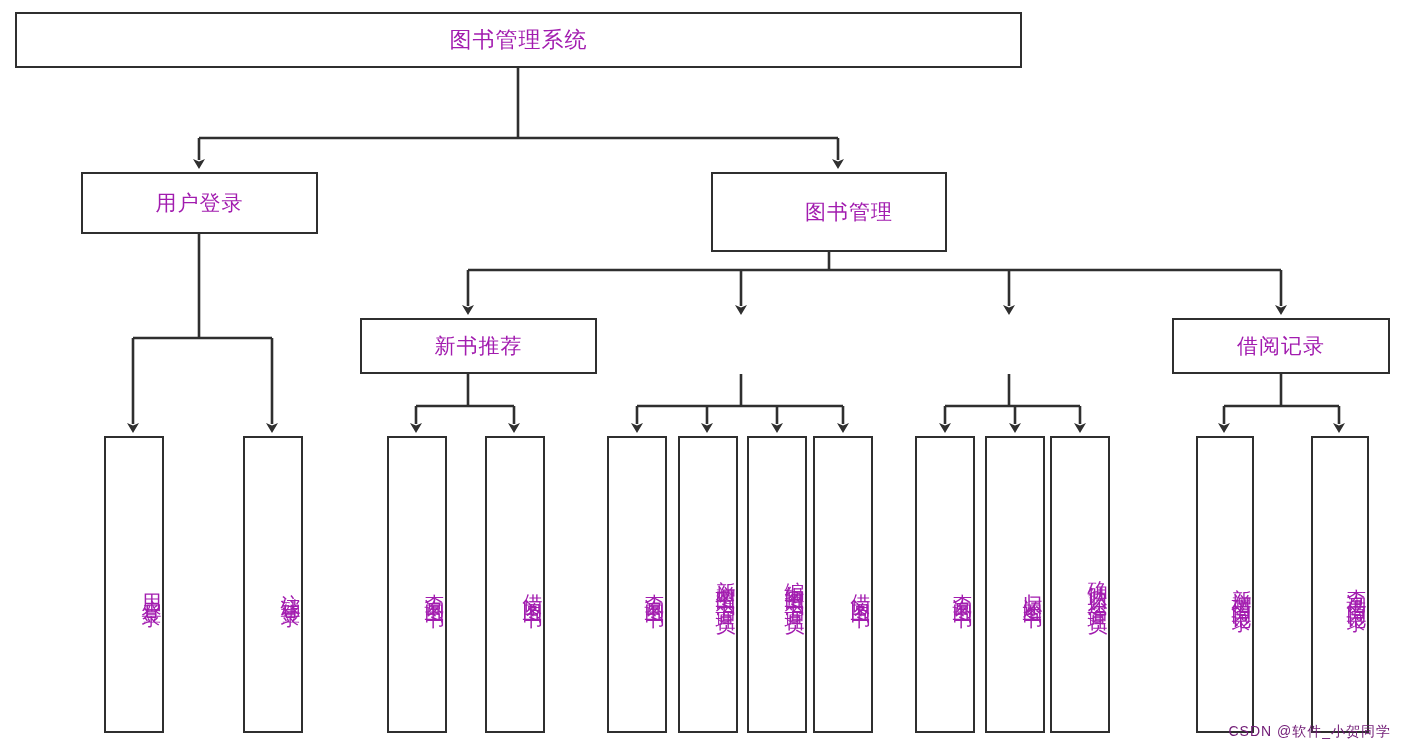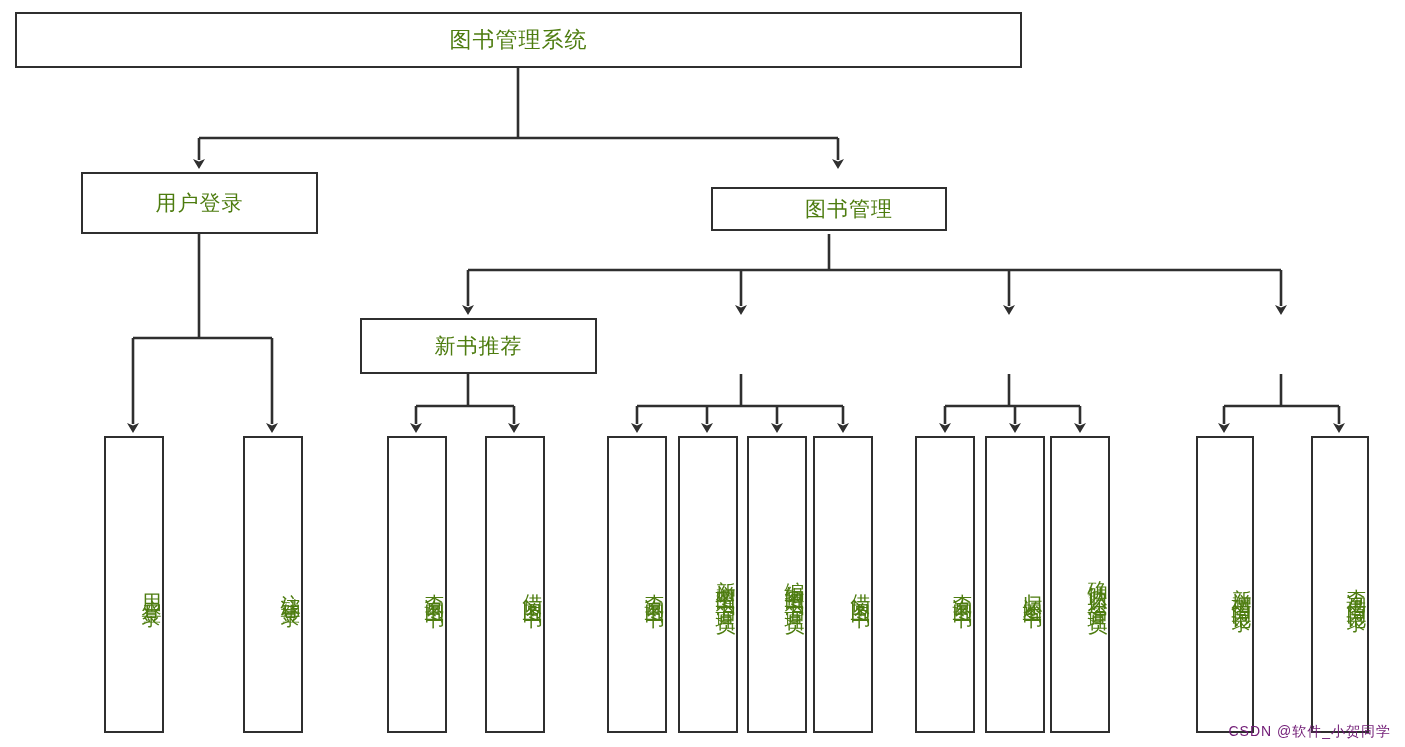--- a/index.html
+++ b/index.html
@@ -10,21 +10,21 @@
   }
   #stage{position:absolute;left:0;top:0;width:1405px;height:747px;}
   svg.lines{position:absolute;left:0;top:0;width:1405px;height:747px;pointer-events:none;}
 
   .node{
     position:absolute;
     box-sizing:border-box;
     background:#ffffff;
     border:2.5px solid #2f2f2f;
     display:flex;align-items:center;justify-content:center;
-    color:#4d7c0f;
+    color:#a21caf;
     letter-spacing:1px;
   }
   .node.h{ font-size:21px; }
   .node.root{ font-size:22px; }
 
   
   .node.v{
     font-size:20px;
     writing-mode:vertical-rl;
     text-orientation:upright;
@@ -105,26 +105,29 @@
     </g>
   </svg>
 
   <div class="node root" style="left:15px;top:12px;width:1007px;height:56px;">
     <span>图书管理系统</span>
   </div>
 
   <div class="node h" style="left:81px;top:172px;width:237px;height:62px;">
     <span>用户登录</span>
   </div>
-  <div class="node h" style="left:711px;top:187px;width:236px;height:44px;padding-left:40px;">
+  <div class="node h" style="left:711px;top:172px;width:236px;height:80px;padding-left:40px;">
     <span>图书管理</span>
   </div>
 
   <div class="node h" style="left:360px;top:318px;width:237px;height:56px;">
     <span>新书推荐</span>
+  </div>
+  <div class="node h" style="left:1172px;top:318px;width:218px;height:56px;">
+    <span>借阅记录</span>
   </div>
 
   <div class="node v" style="left:104px;top:436px;width:60px;height:297px;">
     <span class="vtxt">用户登录</span>
   </div>
   <div class="node v" style="left:243px;top:436px;width:60px;height:297px;">
     <span class="vtxt">注销登录</span>
   </div>
 
   <div class="node v" style="left:387px;top:436px;width:60px;height:297px;">

